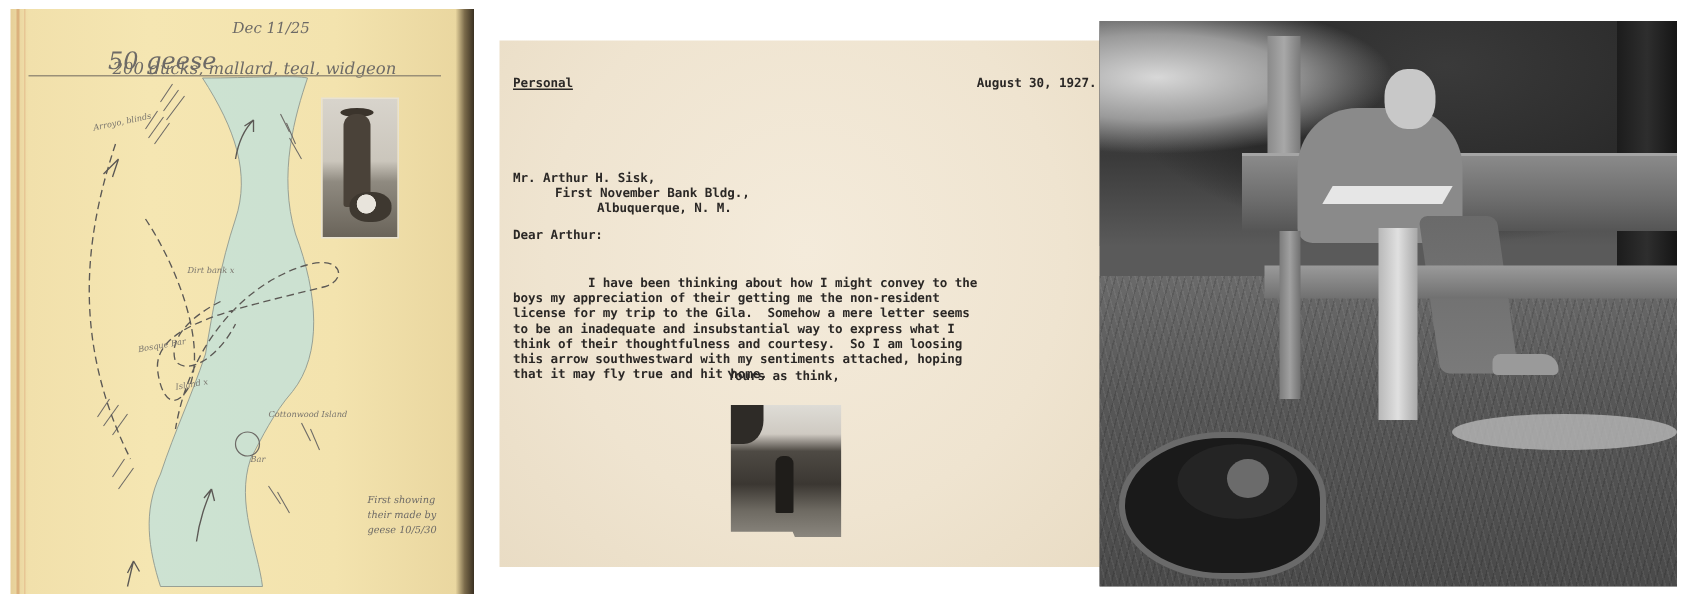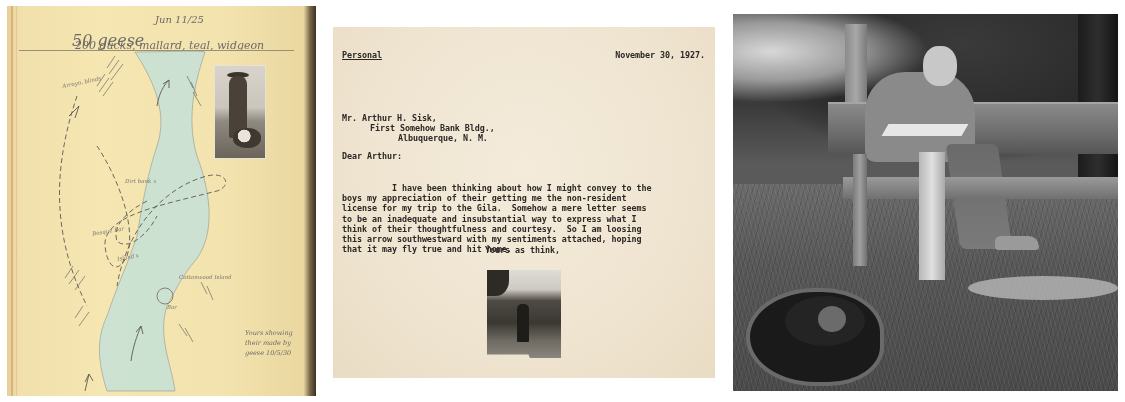--- a/index.html
+++ b/index.html
@@ -27,21 +27,21 @@
       border:1px solid #e8e2d2;
     }
     .pasted-photo-1 .fig { position:absolute; left:14px; top:10px; width:18px; height:62px; background:#4a4239; border-radius:8px 8px 2px 2px; }
     .pasted-photo-1 .hat { position:absolute; left:12px; top:6px; width:22px; height:6px; background:#3b342c; border-radius:50%; }
     .pasted-photo-1 .dog { position:absolute; left:18px; top:62px; width:28px; height:20px; background:radial-gradient(circle at 40% 40%,#e8e4dc 0 30%,#3e3830 32% 100%); border-radius:45%; }
 
     
     .letter {
       position:absolute; left:333px; top:27px; width:382px; height:351px;
       background: radial-gradient(ellipse at 50% 40%,#f4ebdb 0%,#efe4d0 60%,#e9dcc4 100%);
-      font-family:"DejaVu Sans Mono", monospace; color:#2b2826; font-weight:bold;
+      font-family:"DejaVu Sans Mono", monospace; color:#2b2826; font-weight:bold;padding-left:26px;
     }
     .letter .t { position:absolute; font-size:8.4px; line-height:10.2px; white-space:pre; letter-spacing:-0.05px; }
     .letter .personal { left:9px; top:23px; text-decoration:underline; }
     .letter .date { right:10px; top:23px; }
     .letter .addr1 { left:9px; top:86px; }
     .letter .addr2 { left:37px; top:96px; }
     .letter .addr3 { left:65px; top:106px; }
     .letter .salut { left:9px; top:124px; }
     .letter .body { left:9px; top:144px;margin-top:12px; }
     .letter .closing { left:152px; top:218px; }
@@ -82,21 +82,21 @@
     .photo .dog { position:absolute; left:13px; top:274px; width:130px; height:90px; background:#1a1a1a; border-radius:50% 45% 40% 50%; border:4px solid #6a6a6a; }
     .photo .dog-head { position:absolute; left:52px; top:282px; width:80px; height:50px; background:#242424; border-radius:50%; }
     .photo .dog-patch { position:absolute; left:85px; top:292px; width:28px; height:26px; background:#8a8a8a; border-radius:50%; opacity:.7; }
   </style>
 </head>
 <body>
 
 <div class="notebook">
   <div class="spine-line"></div>
   <div class="spine-line2"></div>
-  <div class="hand date">Jun 11/25</div>
+  <div class="hand date">Dec 11/25</div>
   <div class="hand geese">50 geese</div>
   <div class="hand ducks">200 ducks, mallard, teal, widgeon</div>
   <div class="rule"></div>
 
   <svg class="sketch" width="309" height="390">
 
     <path d="M128,46 C160,46 190,44 198,46 C190,70 178,110 190,150 C205,190 208,230 188,255 C175,270 168,285 160,300 C150,330 165,360 168,385 L100,385 C92,360 88,335 100,310 C110,280 120,260 130,230 C135,200 140,170 150,140 C160,110 150,80 128,46 Z" fill="#bfe0dc" fill-opacity="0.75" stroke="#8e9890" stroke-width="0.6"></path>
 
     <g stroke="#6d6a66" stroke-width="0.7">
       <line x1="108" y1="50" x2="100" y2="62"></line>
@@ -134,37 +134,37 @@
   </svg>
 
   <div class="hand small" style="left:55px;top:73px;transform:rotate(-12deg);">Arroyo, blinds</div>
   <div class="hand small" style="left:118px;top:172px;">Dirt bank x</div>
   <div class="hand small" style="left:85px;top:222px;transform:rotate(-10deg);">Bosque Bar</div>
   <div class="hand small" style="left:110px;top:248px;transform:rotate(-10deg);">Island x</div>
   <div class="hand small" style="left:172px;top:268px;">Cottonwood Island</div>
   <div class="hand small" style="left:160px;top:298px;">Bar</div>
 
   <div class="hand caption">
-    <div>Yours showing</div>
+    <div>First showing</div>
     <div>their made by</div>
     <div>geese 10/5/30</div>
   </div>
 
   <div class="pasted-photo-1">
     <div class="hat"></div>
     <div class="fig"></div>
     <div class="dog"></div>
   </div>
 </div>
 
 <div class="letter">
   <div class="t personal">Personal</div>
-  <div class="t date">November 30, 1927.</div>
+  <div class="t date">August 30, 1927.</div>
   <div class="t addr1">Mr. Arthur H. Sisk,</div>
-  <div class="t addr2">First Somehow Bank Bldg.,</div>
+  <div class="t addr2">First November Bank Bldg.,</div>
   <div class="t addr3">Albuquerque, N. M.</div>
   <div class="t salut">Dear Arthur:</div>
   <div class="t body">          I have been thinking about how I might convey to the
 boys my appreciation of their getting me the non-resident
 license for my trip to the Gila.  Somehow a mere letter seems
 to be an inadequate and insubstantial way to express what I
 think of their thoughtfulness and courtesy.  So I am loosing
 this arrow southwestward with my sentiments attached, hoping
 that it may fly true and hit home.</div>
   <div class="t closing">Yours as think,</div>

